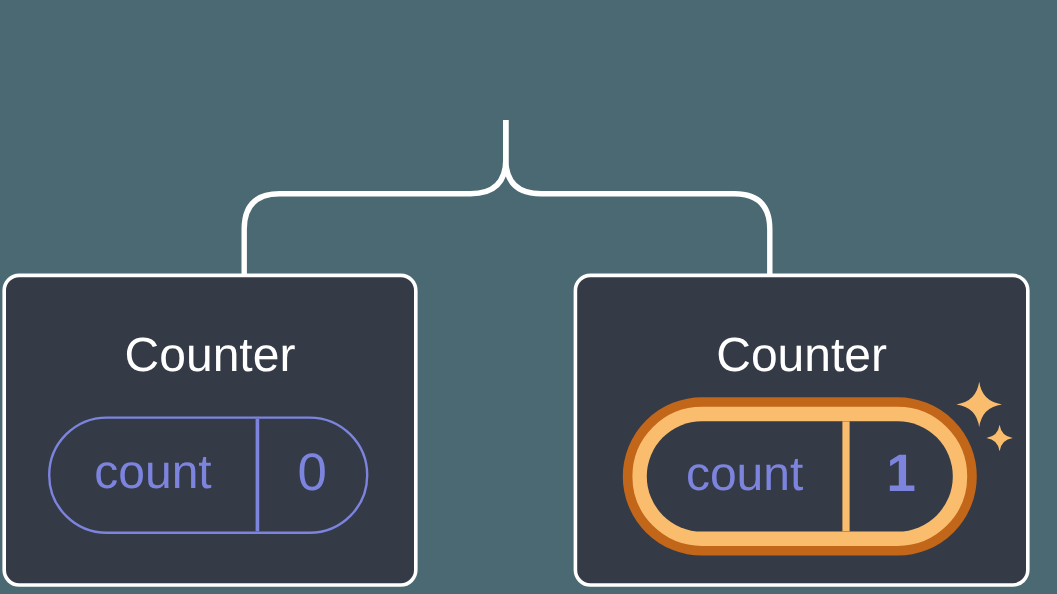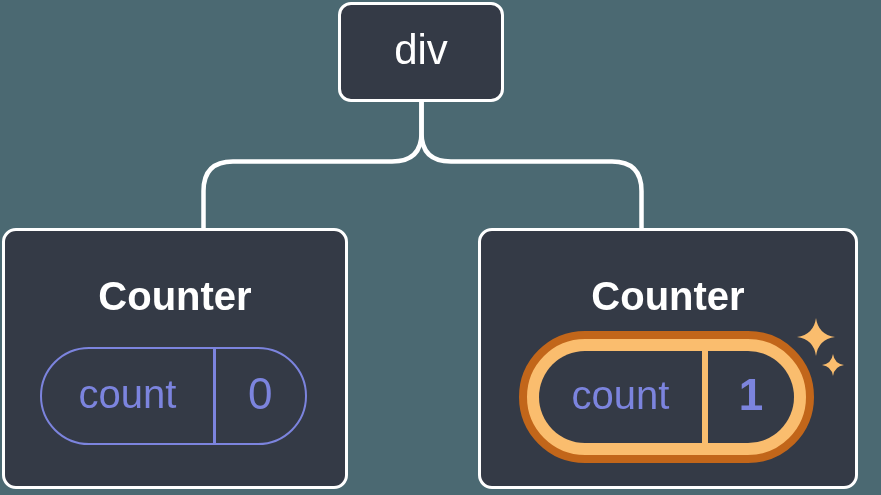--- a/index.html
+++ b/index.html
@@ -60,21 +60,21 @@
   .card-left  { left: 2px;   width: 346px; }
   .card-right { left: 478px; width: 380px; }
   .card-title {
     position: absolute;
     left: 0; right: 0;
     top: 42px;
     text-align: center;
     color: #FFFFFF;
     font-size: 40px;
     line-height: 46px;
-    font-weight: 700;
+    font-weight: 400;
   }
   
   .pill {
     position: absolute;
     left: 35px; top: 116px;
     width: 267px; height: 98px;
     border: 2.5px solid var(--state-purple);
     border-radius: 49px;
     display: flex;
     align-items: stretch;
@@ -153,23 +153,20 @@
 </head>
 <body>
 
 <div class="canvas">
 
   <svg class="connector-svg" viewBox="0 0 881 495" xmlns="http://www.w3.org/2000/svg" aria-hidden="true">
     <path d="M421.5 100 L421.5 133 Q421.5 161.5 392 161.5 L233 161.5 Q203.5 161.5 203.5 191 L203.5 229" fill="none" stroke="#FFFFFF" stroke-width="4.5"></path>
     <path d="M421.5 100 L421.5 133 Q421.5 161.5 451 161.5 L612 161.5 Q641.5 161.5 641.5 191 L641.5 229" fill="none" stroke="#FFFFFF" stroke-width="4.5"></path>
   </svg>
 
-  <div class="node node-root">
-    <span class="node-root-label">div</span>
-  </div>
 
   <div class="card card-left">
     <div class="card-title">Counter</div>
     <div class="pill">
       <div class="cell-key">
         <span class="state-key">count</span>
       </div>
       <div class="divider"></div>
       <div class="cell-value">
         <span class="state-value">0</span>

